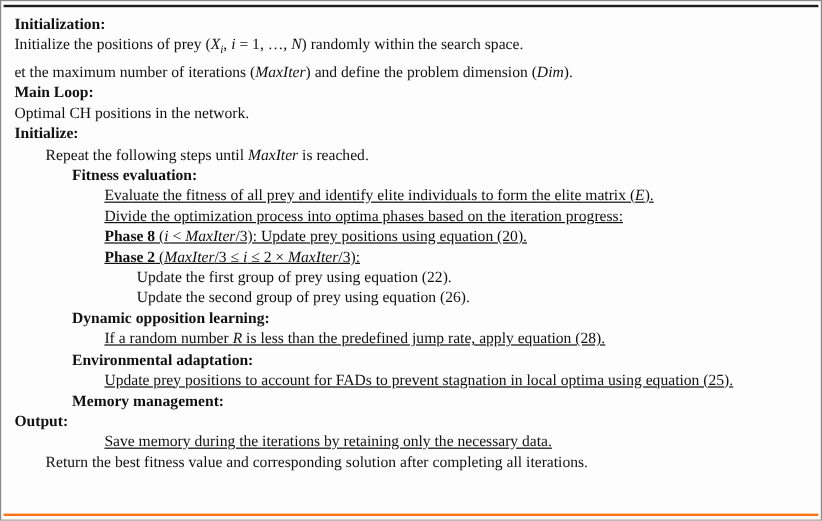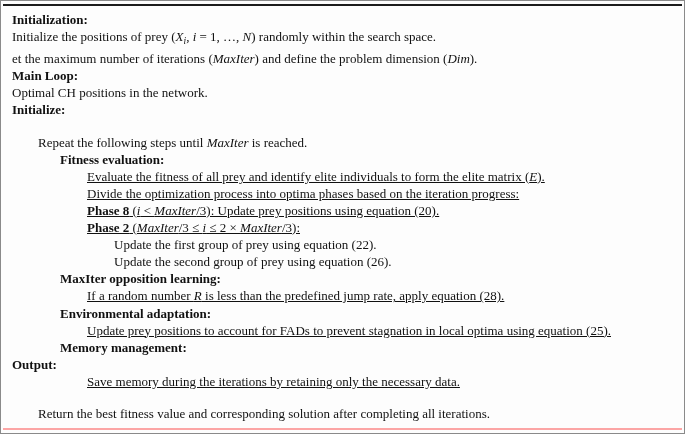--- a/index.html
+++ b/index.html
@@ -20,31 +20,31 @@
     height: 434px;
     border: 1px solid #8a8a8a;
     padding: 3px 2px;
     background: #fdfdfd;
   }
   .algo-box {
     box-sizing: border-box;
     width: 100%;
     height: 100%;
     border-top: 2px solid #1c1c1c;
-    border-bottom: 2px solid #fca5a5;
+    border-bottom: 2px solid #f97316;
     padding: 5px 8px 17px 9px;
     overflow: hidden;
   }
   .line {
     font-size: 13px;
     line-height: 17.1px;
     white-space: nowrap;
   }
   .ind0 { padding-left: 0; }
-  .ind1 { padding-left: 26px; margin-top: 15px; }
+  .ind1 { padding-left: 26px; }
   .ind2 { padding-left: 48px; }
   .ind3 { padding-left: 75px; text-decoration: underline; }
   .ind4 { padding-left: 102px; }
   .b  { font-weight: bold; }
   .it { font-style: italic; }
   .sub {
     font-size: 9.5px;
     vertical-align: -3px;
   }
 </style>
@@ -61,21 +61,21 @@
         <div class="line ind0"><span>Optimal CH positions in the network.</span></div>
         <div class="line ind0"><span class="b">Initialize:</span></div>
         <div class="line ind1"><span>Repeat the following steps until </span><span class="it">MaxIter</span><span> is reached.</span></div>
         <div class="line ind2"><span class="b">Fitness evaluation:</span></div>
         <div class="line ind3"><span>Evaluate the fitness of all prey and identify elite individuals to form the elite matrix (</span><span class="it">E</span><span>).</span></div>
         <div class="line ind3"><span>Divide the optimization process into optima phases based on the iteration progress:</span></div>
         <div class="line ind3"><span class="b">Phase 8</span><span> (</span><span class="it">i</span><span> &lt; </span><span class="it">MaxIter</span><span>/3): Update prey positions using equation (20).</span></div>
         <div class="line ind3"><span class="b">Phase 2</span><span> (</span><span class="it">MaxIter</span><span>/3 ≤ </span><span class="it">i</span><span> ≤ 2 × </span><span class="it">MaxIter</span><span>/3):</span></div>
         <div class="line ind4"><span>Update the first group of prey using equation (22).</span></div>
         <div class="line ind4"><span>Update the second group of prey using equation (26).</span></div>
-        <div class="line ind2"><span class="b">MaxIter opposition learning:</span></div>
+        <div class="line ind2"><span class="b">Dynamic opposition learning:</span></div>
         <div class="line ind3"><span>If a random number </span><span class="it">R</span><span> is less than the predefined jump rate, apply equation (28).</span></div>
         <div class="line ind2"><span class="b">Environmental adaptation:</span></div>
         <div class="line ind3"><span>Update prey positions to account for FADs to prevent stagnation in local optima using equation (25).</span></div>
         <div class="line ind2"><span class="b">Memory management:</span></div>
         <div class="line ind0"><span class="b">Output:</span></div>
         <div class="line ind3"><span>Save memory during the iterations by retaining only the necessary data.</span></div>
         <div class="line ind1"><span>Return the best fitness value and corresponding solution after completing all iterations.</span></div>
       </div>
   </div>
 </div>

